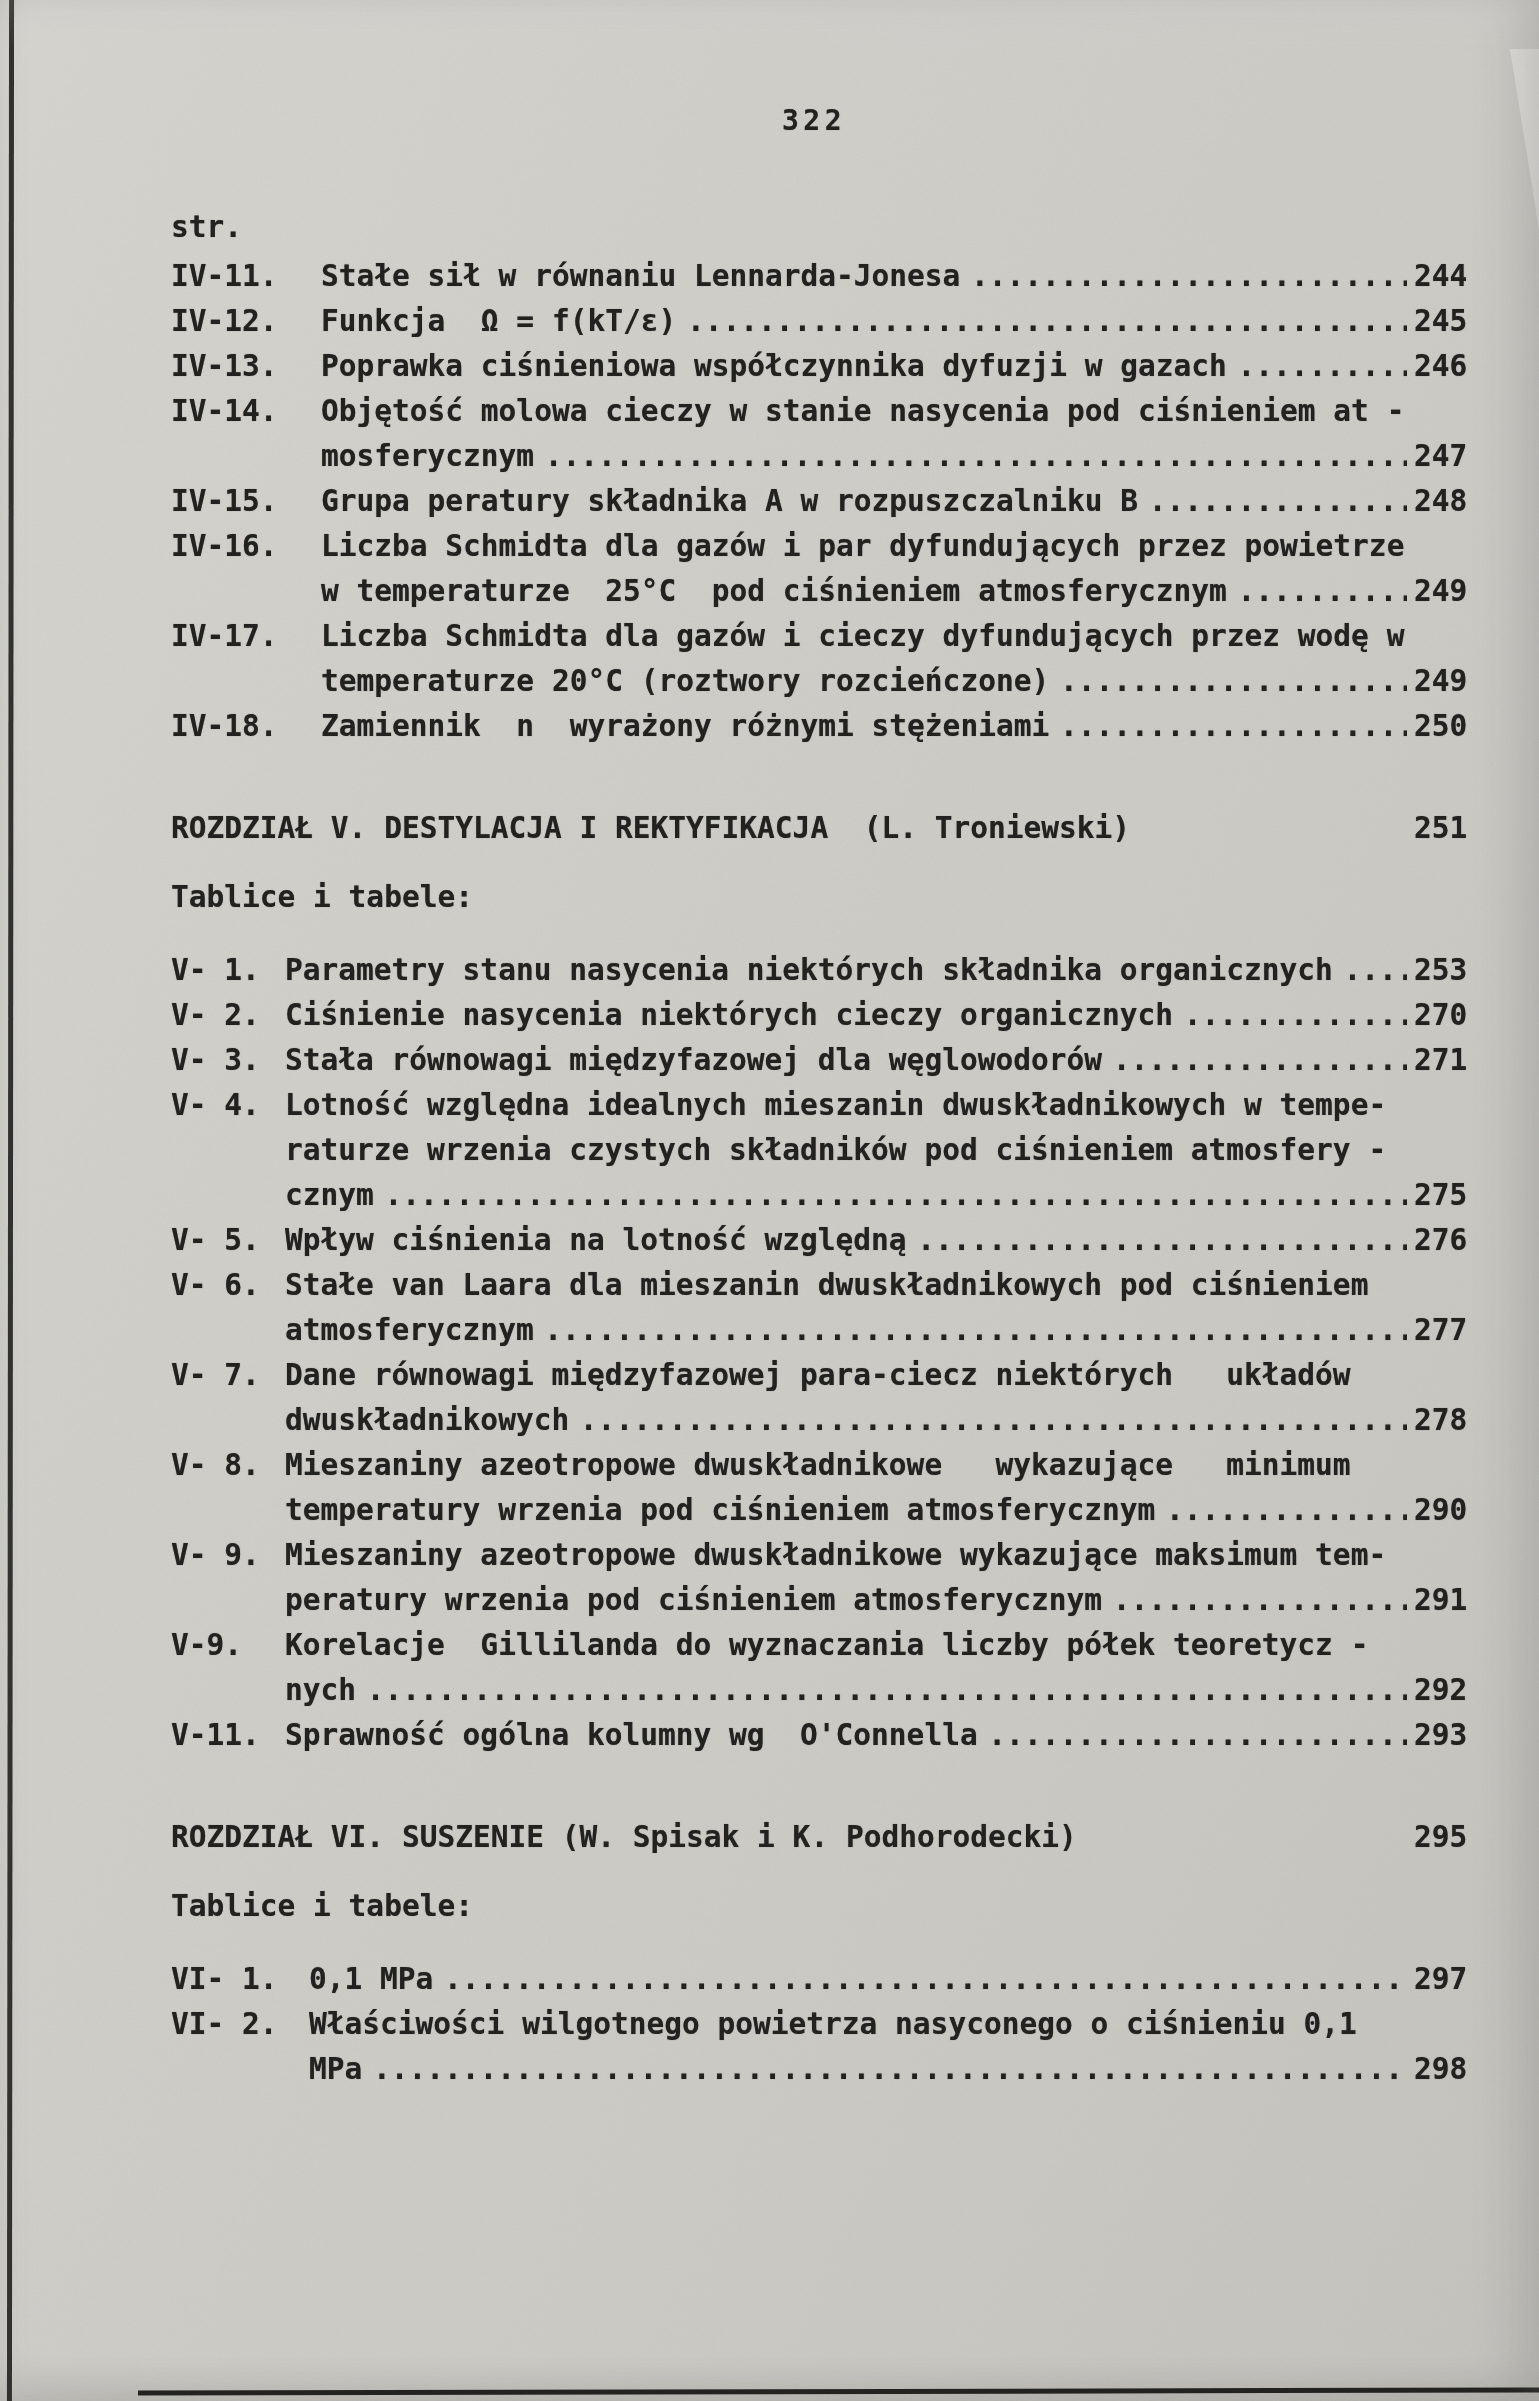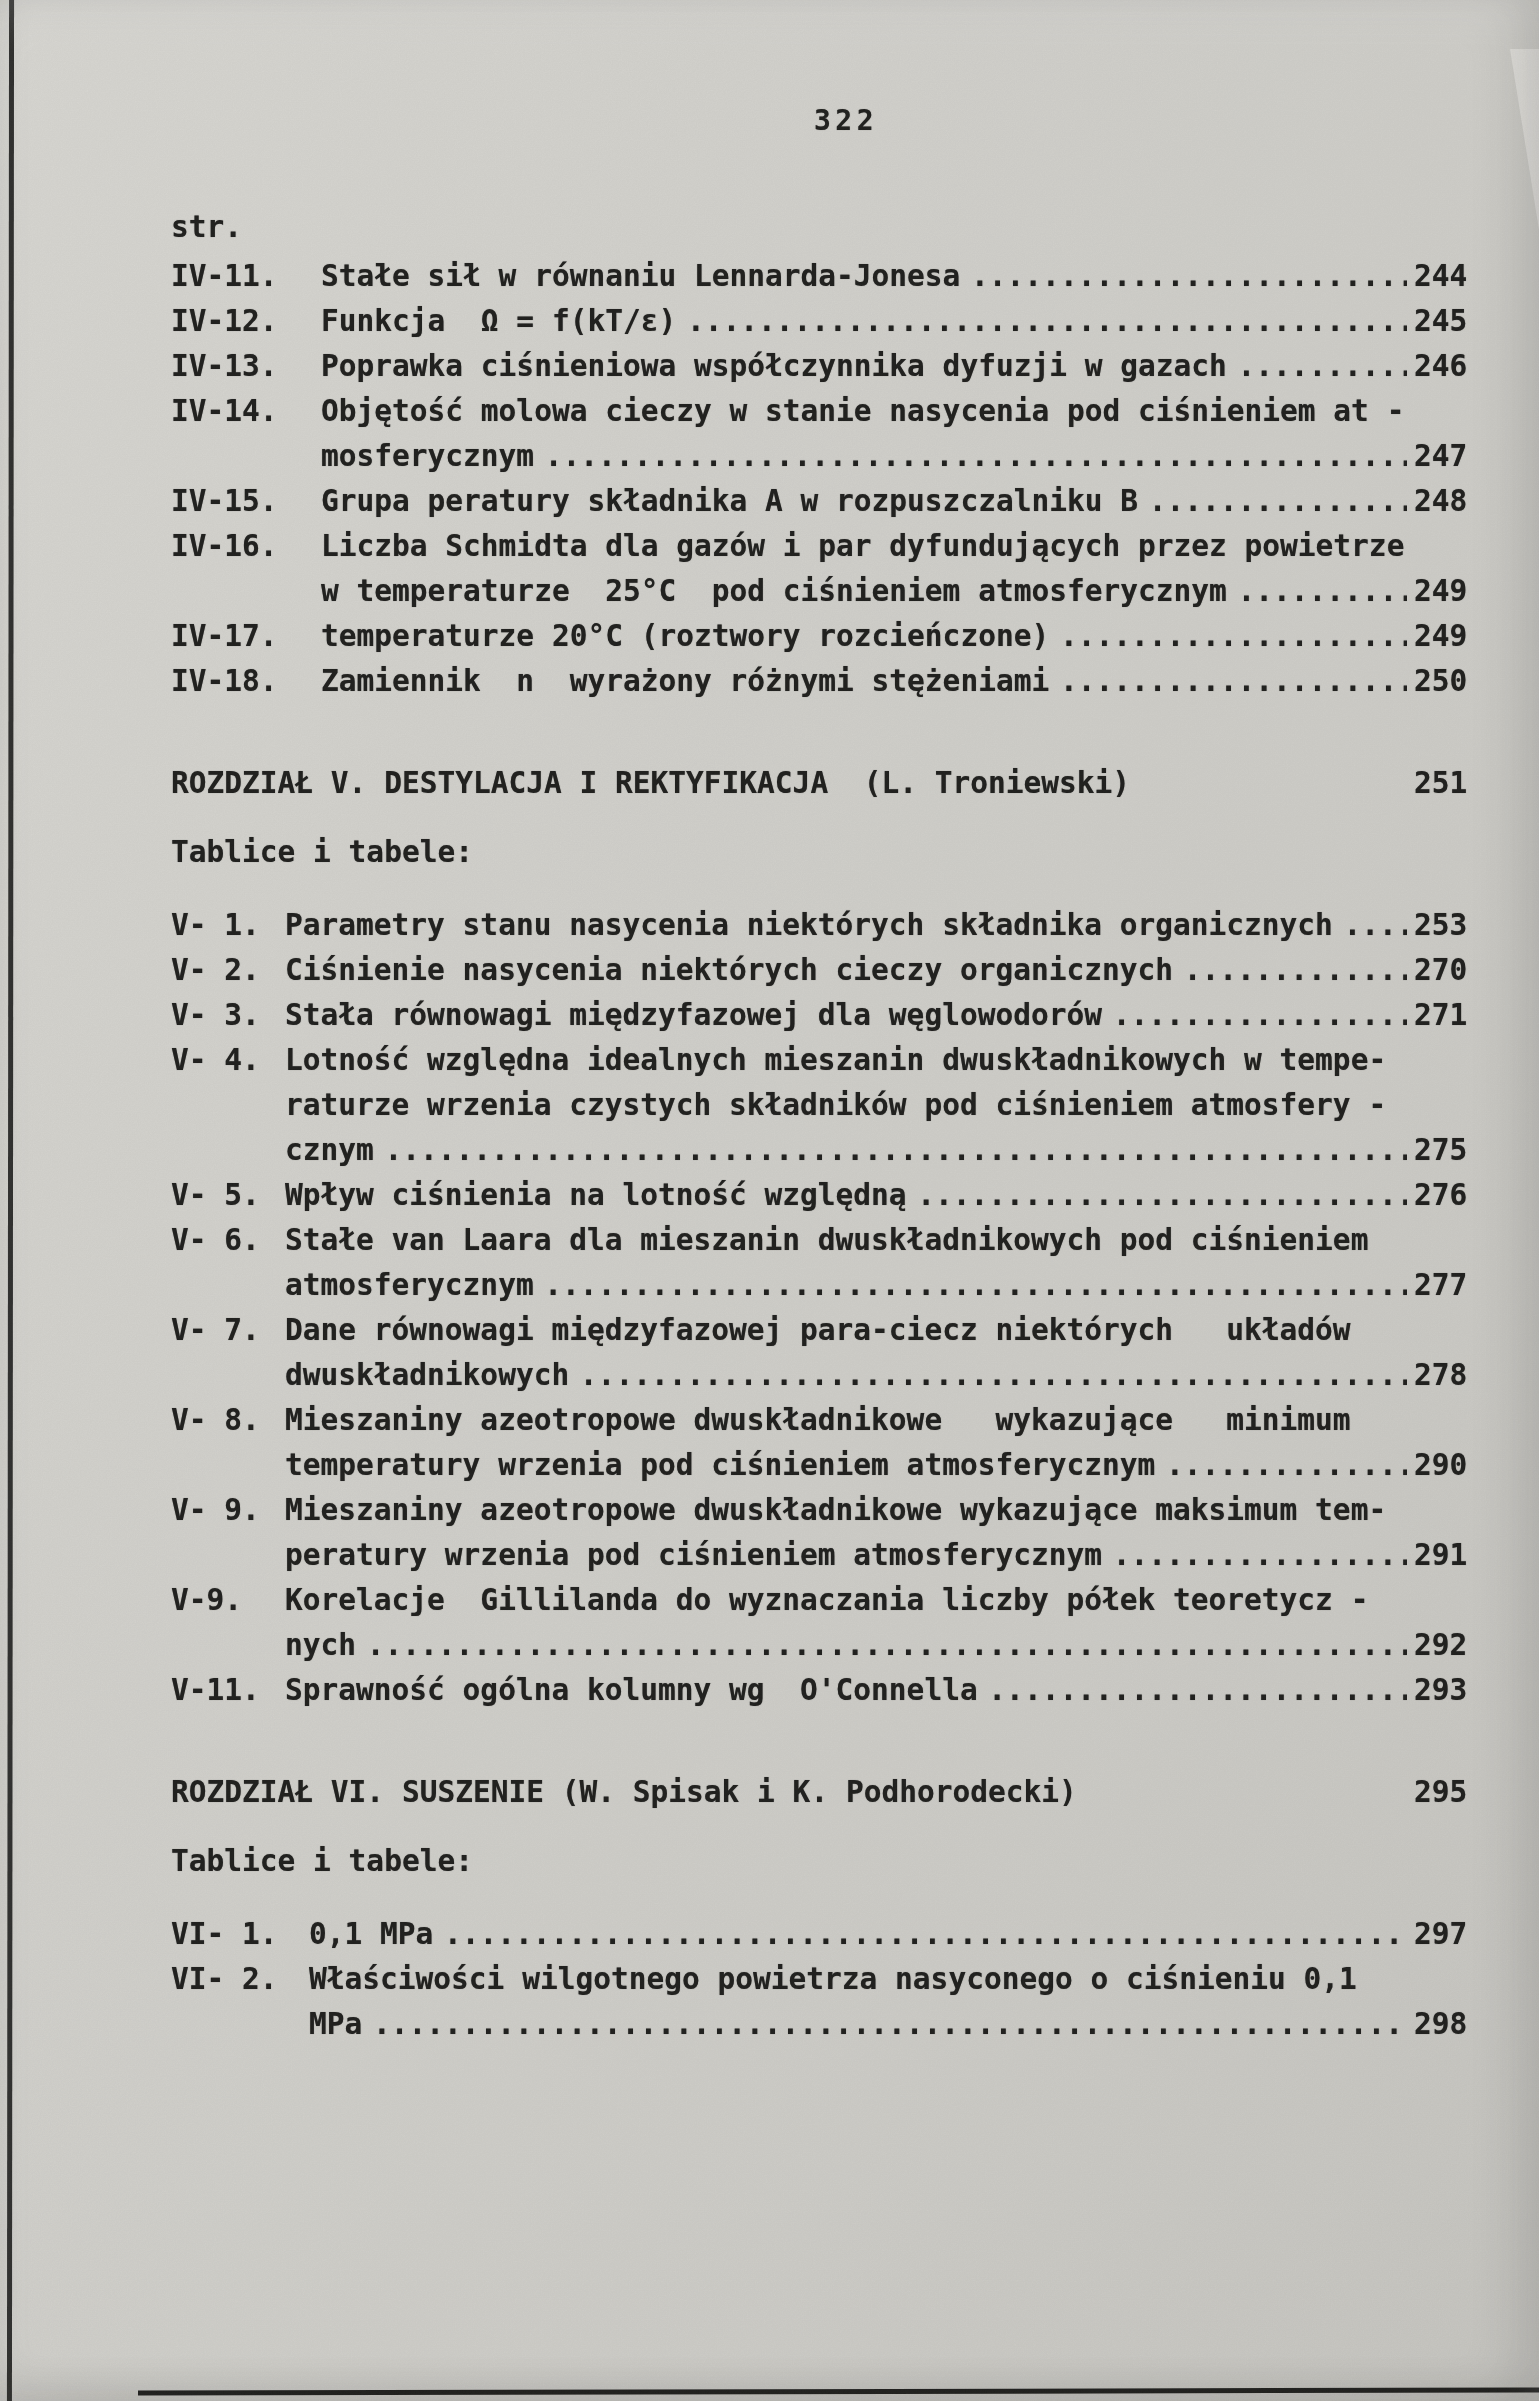--- a/index.html
+++ b/index.html
@@ -13,21 +13,21 @@
   .ink{ text-shadow:0 0 0.9px rgba(25,25,25,0.55); }
   
   .edge-left{position:absolute;left:8px;top:0;bottom:0;width:4.5px;background:#232321;transform:rotate(0.05deg);}
   .edge-bottom{position:absolute;left:138px;right:0;bottom:7.1px;height:4.5px;background:#1e1e1c;transform:rotate(-0.12deg);}
   .corner-tr{position:absolute;right:0;top:49px;width:0;height:0;
     border-top:187px solid rgba(245,244,240,0.55);border-left:30px solid transparent;}
   .vignette{position:absolute;inset:0;pointer-events:none;
     box-shadow:inset -25px 0 49px rgba(0,0,0,0.10), inset 0 -16px 36px rgba(0,0,0,0.07), inset 0 19.6px 40px rgba(255,255,255,0.18);}
   .noise{position:absolute;inset:0;pointer-events:none;}
 
-  .page-num-top{position:absolute;left:782px;top:104px;font-size:28px;letter-spacing:4.5px;margin-left:32px;}
+  .page-num-top{position:absolute;left:782px;top:104px;font-size:28px;letter-spacing:4.5px;}
 
   .toc{position:absolute;left:171px;top:205px;width:1297px;font-size:29.5px;}
   .str{ text-align:left;line-height:45px;margin-bottom:3.6px;}
 
   .toc-entry{display:flex;}
   .entry-id{flex:0 0 var(--idw,143px);white-space:pre;line-height:45px;}
   .entry-body{flex:1;min-width:0;}
   .line{white-space:pre;line-height:45px;}
   .line.last{display:flex;}
   .txt{white-space:pre;flex:0 0 auto;}
@@ -85,20 +85,21 @@
         <div class="toc-entry">
           <span class="entry-id">IV-16.</span>
           <div class="entry-body">
             <div class="line">Liczba Schmidta dla gazów i par dyfundujących przez powietrze</div>
             <div class="line last"><span class="txt">w temperaturze  25°C  pod ciśnieniem atmosferycznym</span><span class="leader">....................................................................................................</span><span class="pg">249</span></div>
           </div>
         </div>
         <div class="toc-entry">
           <span class="entry-id">IV-17.</span>
           <div class="entry-body">
+            <div class="line">Liczba Schmidta dla gazów i cieczy dyfundujących przez wodę w</div>
             <div class="line last"><span class="txt">temperaturze 20°C (roztwory rozcieńczone)</span><span class="leader">....................................................................................................</span><span class="pg">249</span></div>
           </div>
         </div>
         <div class="toc-entry">
           <span class="entry-id">IV-18.</span>
           <div class="entry-body">
             <div class="line last"><span class="txt">Zamiennik  n  wyrażony różnymi stężeniami</span><span class="leader">....................................................................................................</span><span class="pg">250</span></div>
           </div>
         </div>
       </div>

